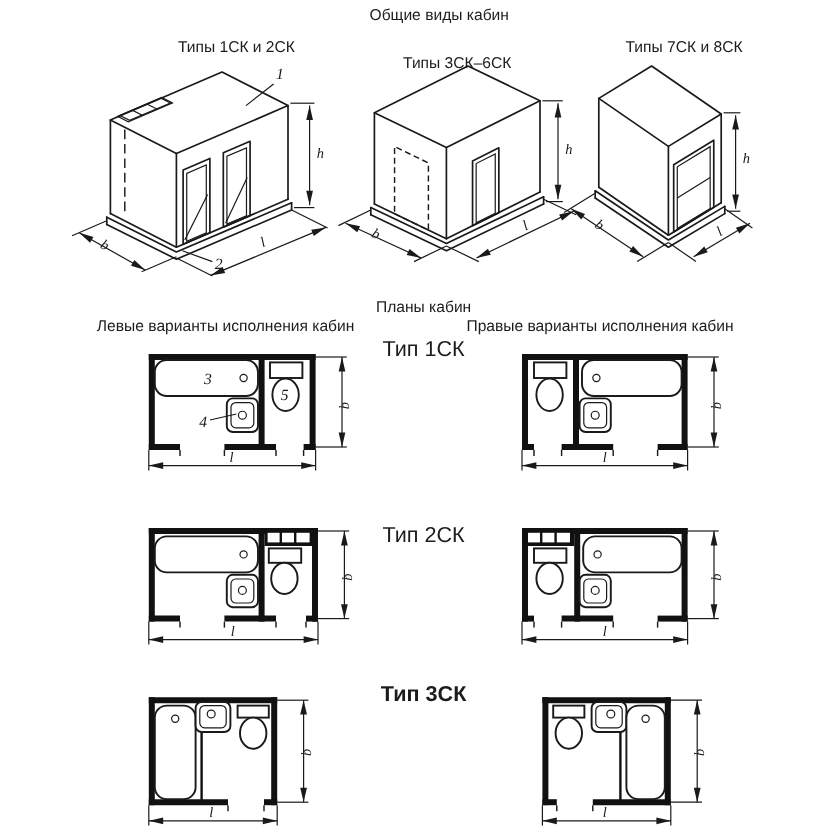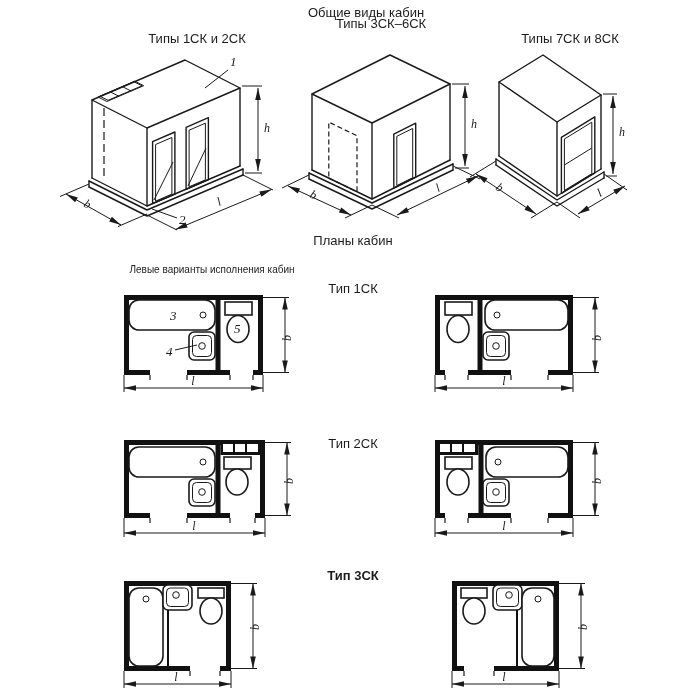--- a/index.html
+++ b/index.html
@@ -2,22 +2,22 @@
 <html><head>
 <meta charset="utf-8">
 <style>
   html,body{margin:0;padding:0;background:#fff;}
   .page{position:relative;width:656px;height:700px;background:#fff;overflow:hidden;
         font-family:"Liberation Sans",sans-serif;color:#1c1c1c;}
   .abs{position:absolute;}
   .ct{transform:translateX(-50%);white-space:nowrap;}
   .t-main{font-size:13px;}
   .t-sub{font-size:13px;}
-  .t-hdr{font-size:10px;margin-left:24px;}
-  .t-type{font-size:13px;}
+  .t-hdr{font-size:13px;}
+  .t-type{font-size:18px;}
   svg{position:absolute;overflow:visible;}
   svg *{vector-effect:none;}
   .ln{stroke:#1a1a1a;stroke-width:1.4;fill:none;stroke-linecap:round;stroke-linejoin:round;}
   .thin{stroke:#1a1a1a;stroke-width:1;fill:none;}
   .wall{stroke:#111;stroke-width:5;fill:none;stroke-linecap:butt;}
   .part2{stroke:#111;stroke-width:2;fill:none;}
   .fix{stroke:#1a1a1a;stroke-width:1.6;fill:#fff;}
   .fixin{stroke:#1a1a1a;stroke-width:1;fill:none;}
   .dim{font:italic 12px "Liberation Serif",serif;fill:#1a1a1a;}
   .co{font:italic 13px "Liberation Serif",serif;fill:#1a1a1a;}
@@ -27,24 +27,25 @@
   .wht{fill:#fff;stroke:none;}
   .tick{stroke:#1a1a1a;stroke-width:1.2;}
 </style>
 </head>
 <body>
 
 <div class="page">
 
   <div class="abs ct t-main" style="left:366px;top:5px;">Общие виды кабин</div>
   <div class="abs ct t-sub" style="left:197px;top:31px;">Типы 1СК и 2СК</div>
-  <div class="abs ct t-sub" style="left:381px;top:16px;">Типы 3СК–6СК</div>
+  <div class="abs ct t-sub" style="left:381px;top:45px;">Типы 3СК–6СК</div>
   <div class="abs ct t-sub" style="left:570px;top:31px;">Типы 7СК и 8СК</div>
-  <div class="abs ct t-main" style="left:353px;top:233px;">Планы кабин</div>
+  <div class="abs ct t-main" style="left:353px;top:248px;">Планы кабин</div>
   <div class="abs ct t-hdr" style="left:188px;top:264px;">Левые варианты исполнения кабин</div>
+  <div class="abs ct t-hdr" style="left:500px;top:264px;">Правые варианты исполнения кабин</div>
   <div class="abs ct t-type" style="left:353px;top:281px;">Тип 1СК</div>
   <div class="abs ct t-type" style="left:353px;top:436px;">Тип 2СК</div>
   <div class="abs ct t-type" style="left:353px;top:568px;font-weight:bold;">Тип 3СК</div>
 
   <svg style="left:50px;top:48px;" width="235" height="195" viewBox="0 0 235 195">
     <defs>
       <marker id="arwA" markerWidth="14" markerHeight="8" refX="13" refY="4" orient="auto-start-reverse" markerUnits="userSpaceOnUse">
         <path d="M13,4 L1,1.2 L1,6.8 Z" fill="#1a1a1a"></path>
       </marker>
     </defs>

